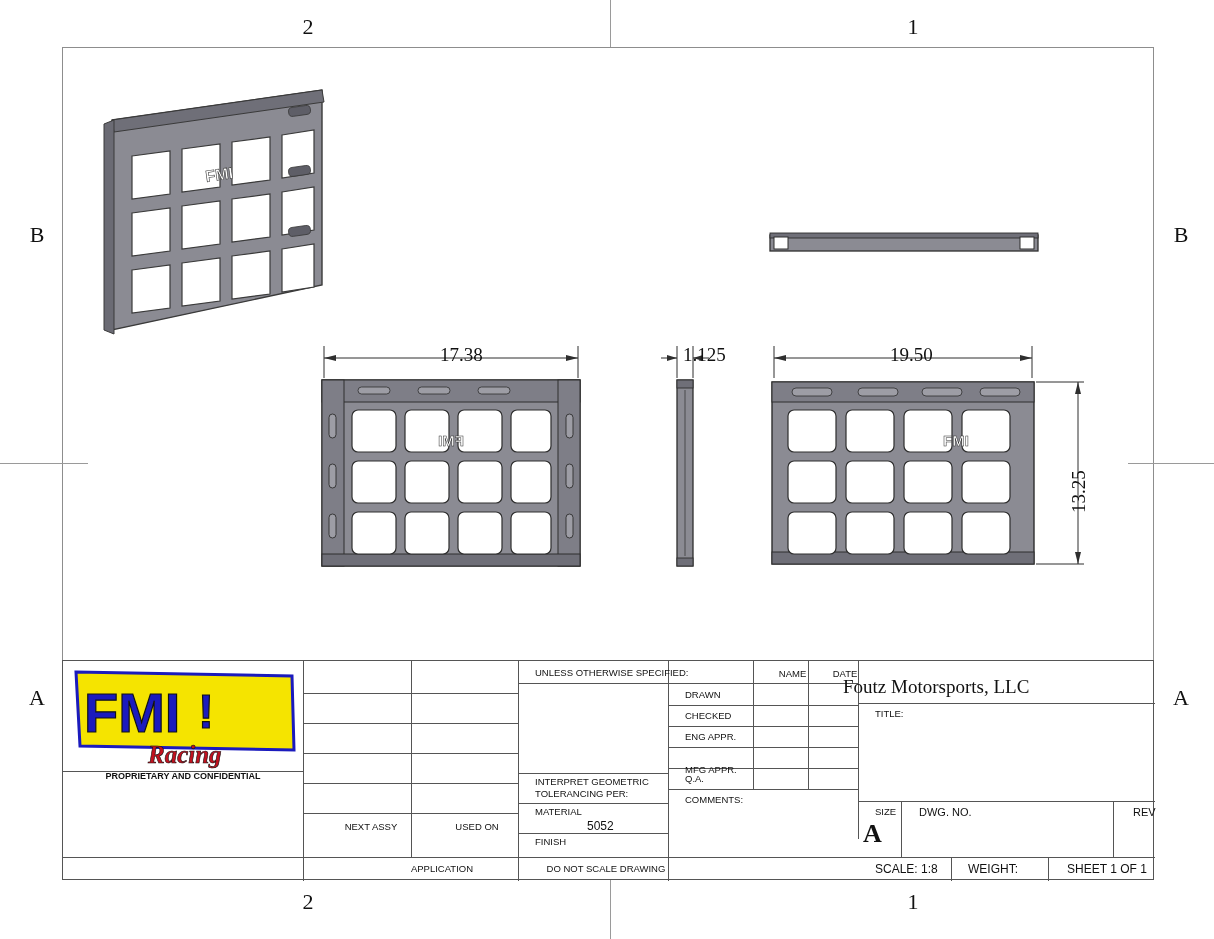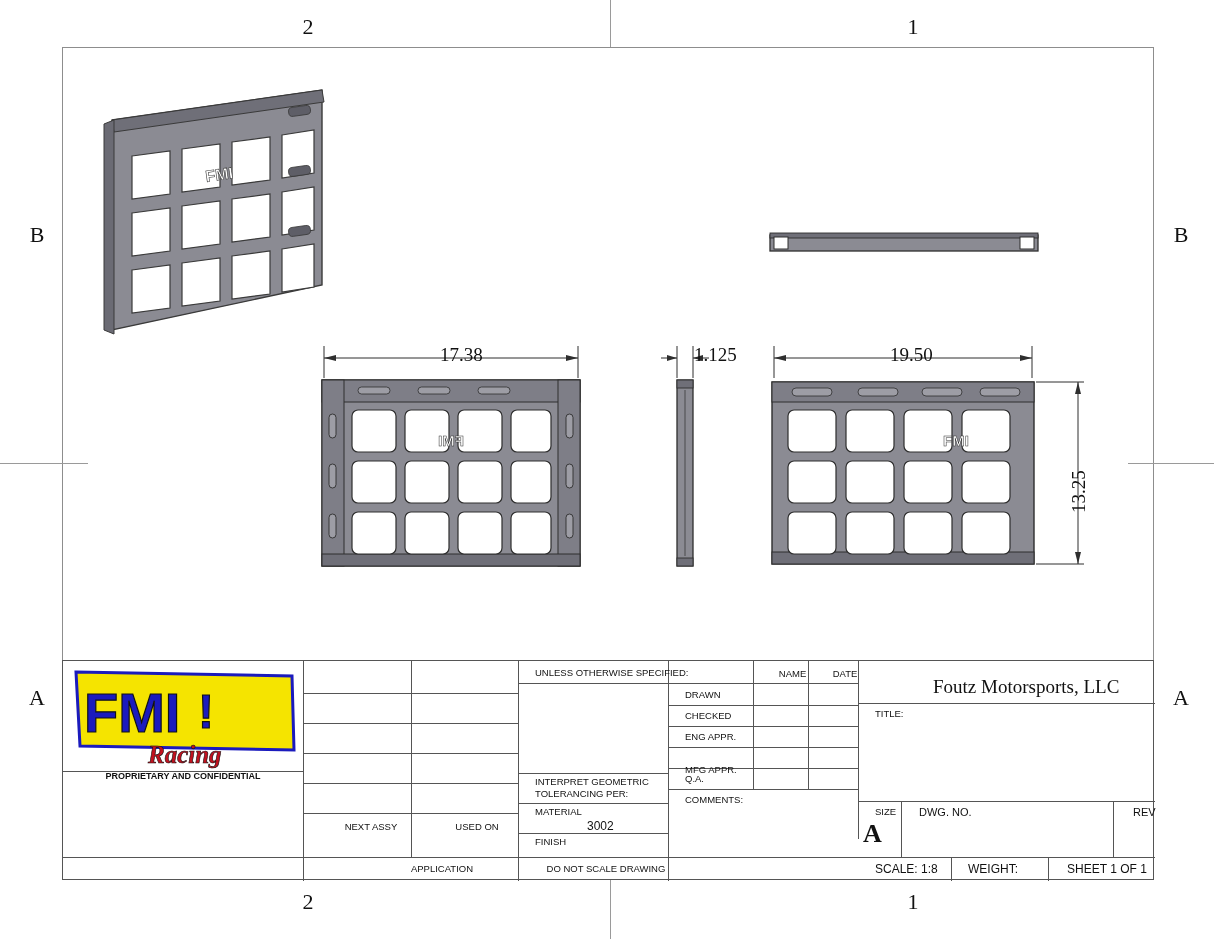--- a/index.html
+++ b/index.html
@@ -259,21 +259,21 @@
     <line x1="25" y1="22" x2="25" y2="188" stroke="#2e2e2e" stroke-width="0.7"></line>
   </svg>
   <svg class="view" style="left:655px;top:340px;width:90px;height:40px" viewBox="0 0 90 40">
     <line x1="22" y1="6" x2="22" y2="38" stroke="#2e2e2e" stroke-width="1"></line>
     <line x1="38" y1="6" x2="38" y2="38" stroke="#2e2e2e" stroke-width="1"></line>
     <line x1="6" y1="18" x2="22" y2="18" stroke="#2e2e2e" stroke-width="1"></line>
     <line x1="38" y1="18" x2="54" y2="18" stroke="#2e2e2e" stroke-width="1"></line>
     <polygon points="22,18 12,15 12,21" fill="#2e2e2e"></polygon>
     <polygon points="38,18 48,15 48,21" fill="#2e2e2e"></polygon>
   </svg>
-  <div class="dim-text" style="left:683px;top:344px;margin-left:11px;">1.125</div>
+  <div class="dim-text" style="left:683px;top:344px;">1.125</div>
 
   <svg class="view" style="left:762px;top:368px;width:282px;height:210px" viewBox="0 0 282 210">
     <rect x="10" y="14" width="262" height="182" fill="#8b8b93" stroke="#2e2e2e" stroke-width="1.4"></rect>
     <rect x="10" y="14" width="262" height="20" fill="#7e7e87" stroke="#2e2e2e" stroke-width="1"></rect>
     <rect x="10" y="184" width="262" height="12" fill="#6f6f78" stroke="#2e2e2e" stroke-width="1"></rect>
     <g fill="#ffffff" stroke="#2e2e2e" stroke-width="1.2">
       <rect x="26" y="42" width="48" height="42" rx="6"></rect>
       <rect x="84" y="42" width="48" height="42" rx="6"></rect>
       <rect x="142" y="42" width="48" height="42" rx="6"></rect>
       <rect x="200" y="42" width="48" height="42" rx="6"></rect>
@@ -350,34 +350,34 @@
     <div class="hline" style="left:795px;top:140px;width:297px;"></div>
     <div class="vline" style="left:838px;top:140px;height:56px;"></div>
     <div class="vline" style="left:1050px;top:140px;height:56px;"></div>
     <div class="vline" style="left:888px;top:196px;height:24px;"></div>
     <div class="vline" style="left:985px;top:196px;height:24px;"></div>
 
     <div class="tb-label" style="left:460px;top:6px;">UNLESS OTHERWISE SPECIFIED:</div>
     <div class="tb-label" style="left:460px;top:115px;">INTERPRET GEOMETRIC
 TOLERANCING PER:</div>
     <div class="tb-label" style="left:460px;top:145px;">MATERIAL</div>
-    <div class="tb-label" style="left:512px;top:158px;font-size:12px;">3002</div>
+    <div class="tb-label" style="left:512px;top:158px;font-size:12px;">5052</div>
     <div class="tb-label" style="left:460px;top:175px;">FINISH</div>
 
     <div class="tb-label tb-center" style="left:690px;top:7px;width:55px;">NAME</div>
     <div class="tb-label tb-center" style="left:745px;top:7px;width:50px;">DATE</div>
 
     <div class="tb-label" style="left:610px;top:28px;">DRAWN</div>
     <div class="tb-label" style="left:610px;top:49px;">CHECKED</div>
     <div class="tb-label" style="left:610px;top:70px;">ENG APPR.</div>
     <div class="tb-label" style="left:610px;top:103px;">MFG APPR.</div>
     <div class="tb-label" style="left:610px;top:112px;">Q.A.</div>
     <div class="tb-label" style="left:610px;top:133px;">COMMENTS:</div>
 
-    <div class="company" style="left:870px;top:15px;">Foutz Motorsports, LLC</div>
+    <div class="company" style="left:780px;top:15px;">Foutz Motorsports, LLC</div>
     <div class="tb-label" style="left:800px;top:47px;">TITLE:</div>
 
     <div class="tb-label" style="left:800px;top:145px;">SIZE</div>
     <div class="size-letter" style="left:800px;top:158px;">A</div>
     <div class="tb-label" style="left:844px;top:145px;font-size:11px;">DWG.  NO.</div>
     <div class="tb-label" style="left:1058px;top:145px;font-size:11px;">REV</div>
 
     <div class="tb-label" style="left:800px;top:201px;font-size:12px;">SCALE: 1:8</div>
     <div class="tb-label" style="left:893px;top:201px;font-size:12px;">WEIGHT:</div>
     <div class="tb-label" style="left:992px;top:201px;font-size:12px;">SHEET 1 OF 1</div>

